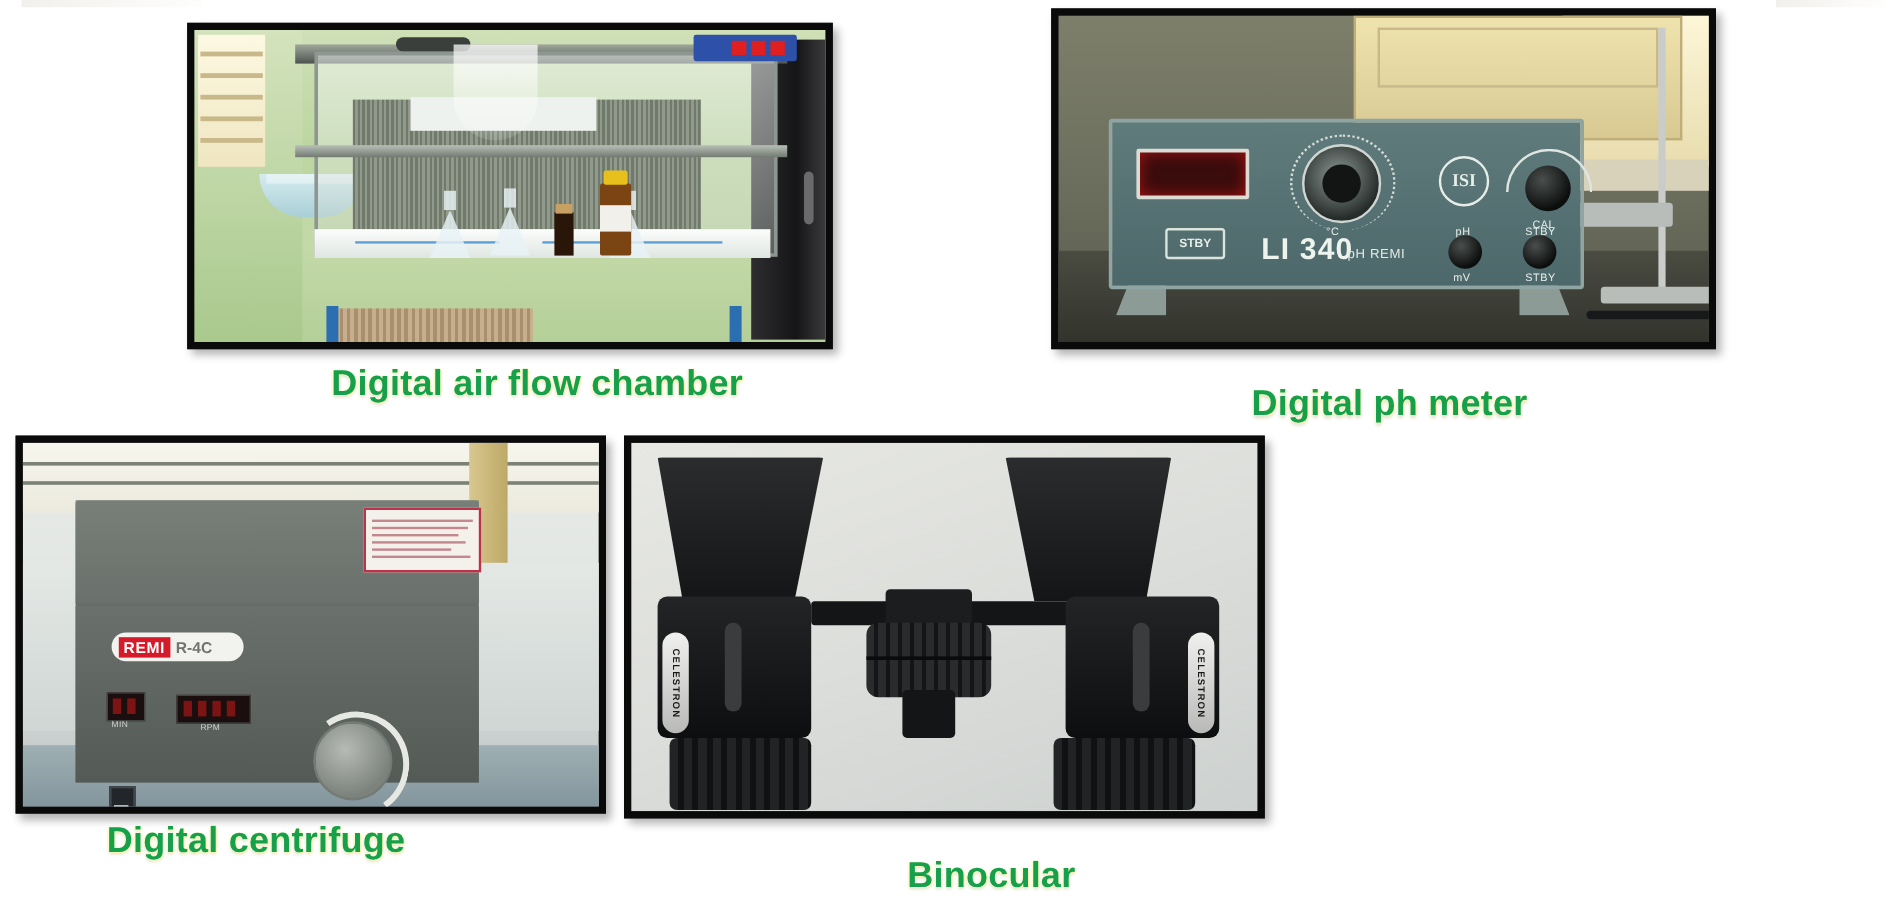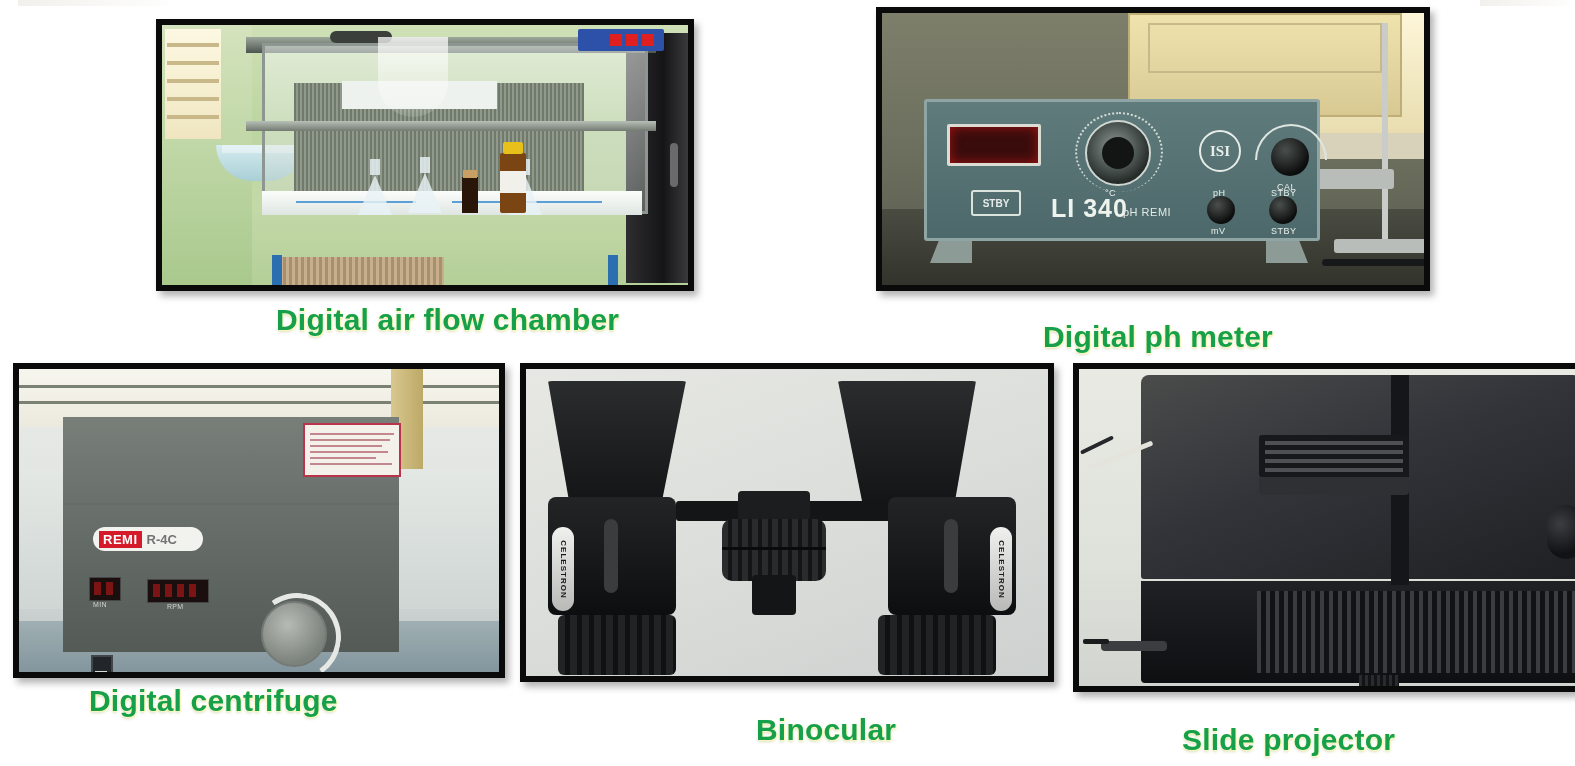--- a/index.html
+++ b/index.html
@@ -397,39 +397,14 @@
           <i class="band" style="top:28px"></i>
         </div>
         <div class="bi-stem"></div>
         <div class="bi-obj left"></div>
         <div class="bi-obj right"></div>
       </div>
     </div>
     <div class="caption" style="left:715px;top:713px;margin-left:41px;">Binocular</div>
   </div>
 
-  <div class="card">
-    <div id="projector-photo" class="photo">
-      <div class="scene">
-        <div class="pr-bg"></div>
-        <div class="pr-base"></div>
-        <div class="pr-fins"></div>
-        <div class="pr-top"></div>
-        <div class="pr-seam"></div>
-        <div class="pr-vent">
-          <i class="slat" style="top:6px"></i>
-            <i class="slat" style="top:15px"></i>
-          <i class="slat" style="top:24px"></i>
-            <i class="slat" style="top:33px"></i>
-        </div>
-        <div class="pr-lip"></div>
-        <div class="pr-cord"></div>
-        <div class="pr-cord2"></div>
-        <div class="pr-plug"></div>
-        <div class="pr-plug2"></div>
-        <div class="pr-knob"></div>
-        <div class="pr-foot"></div>
-      </div>
-    </div>
-    <div class="caption" style="left:1182px;top:723px;">Slide projector</div>
-  </div>
 
 </div>
 
 </body></html>

